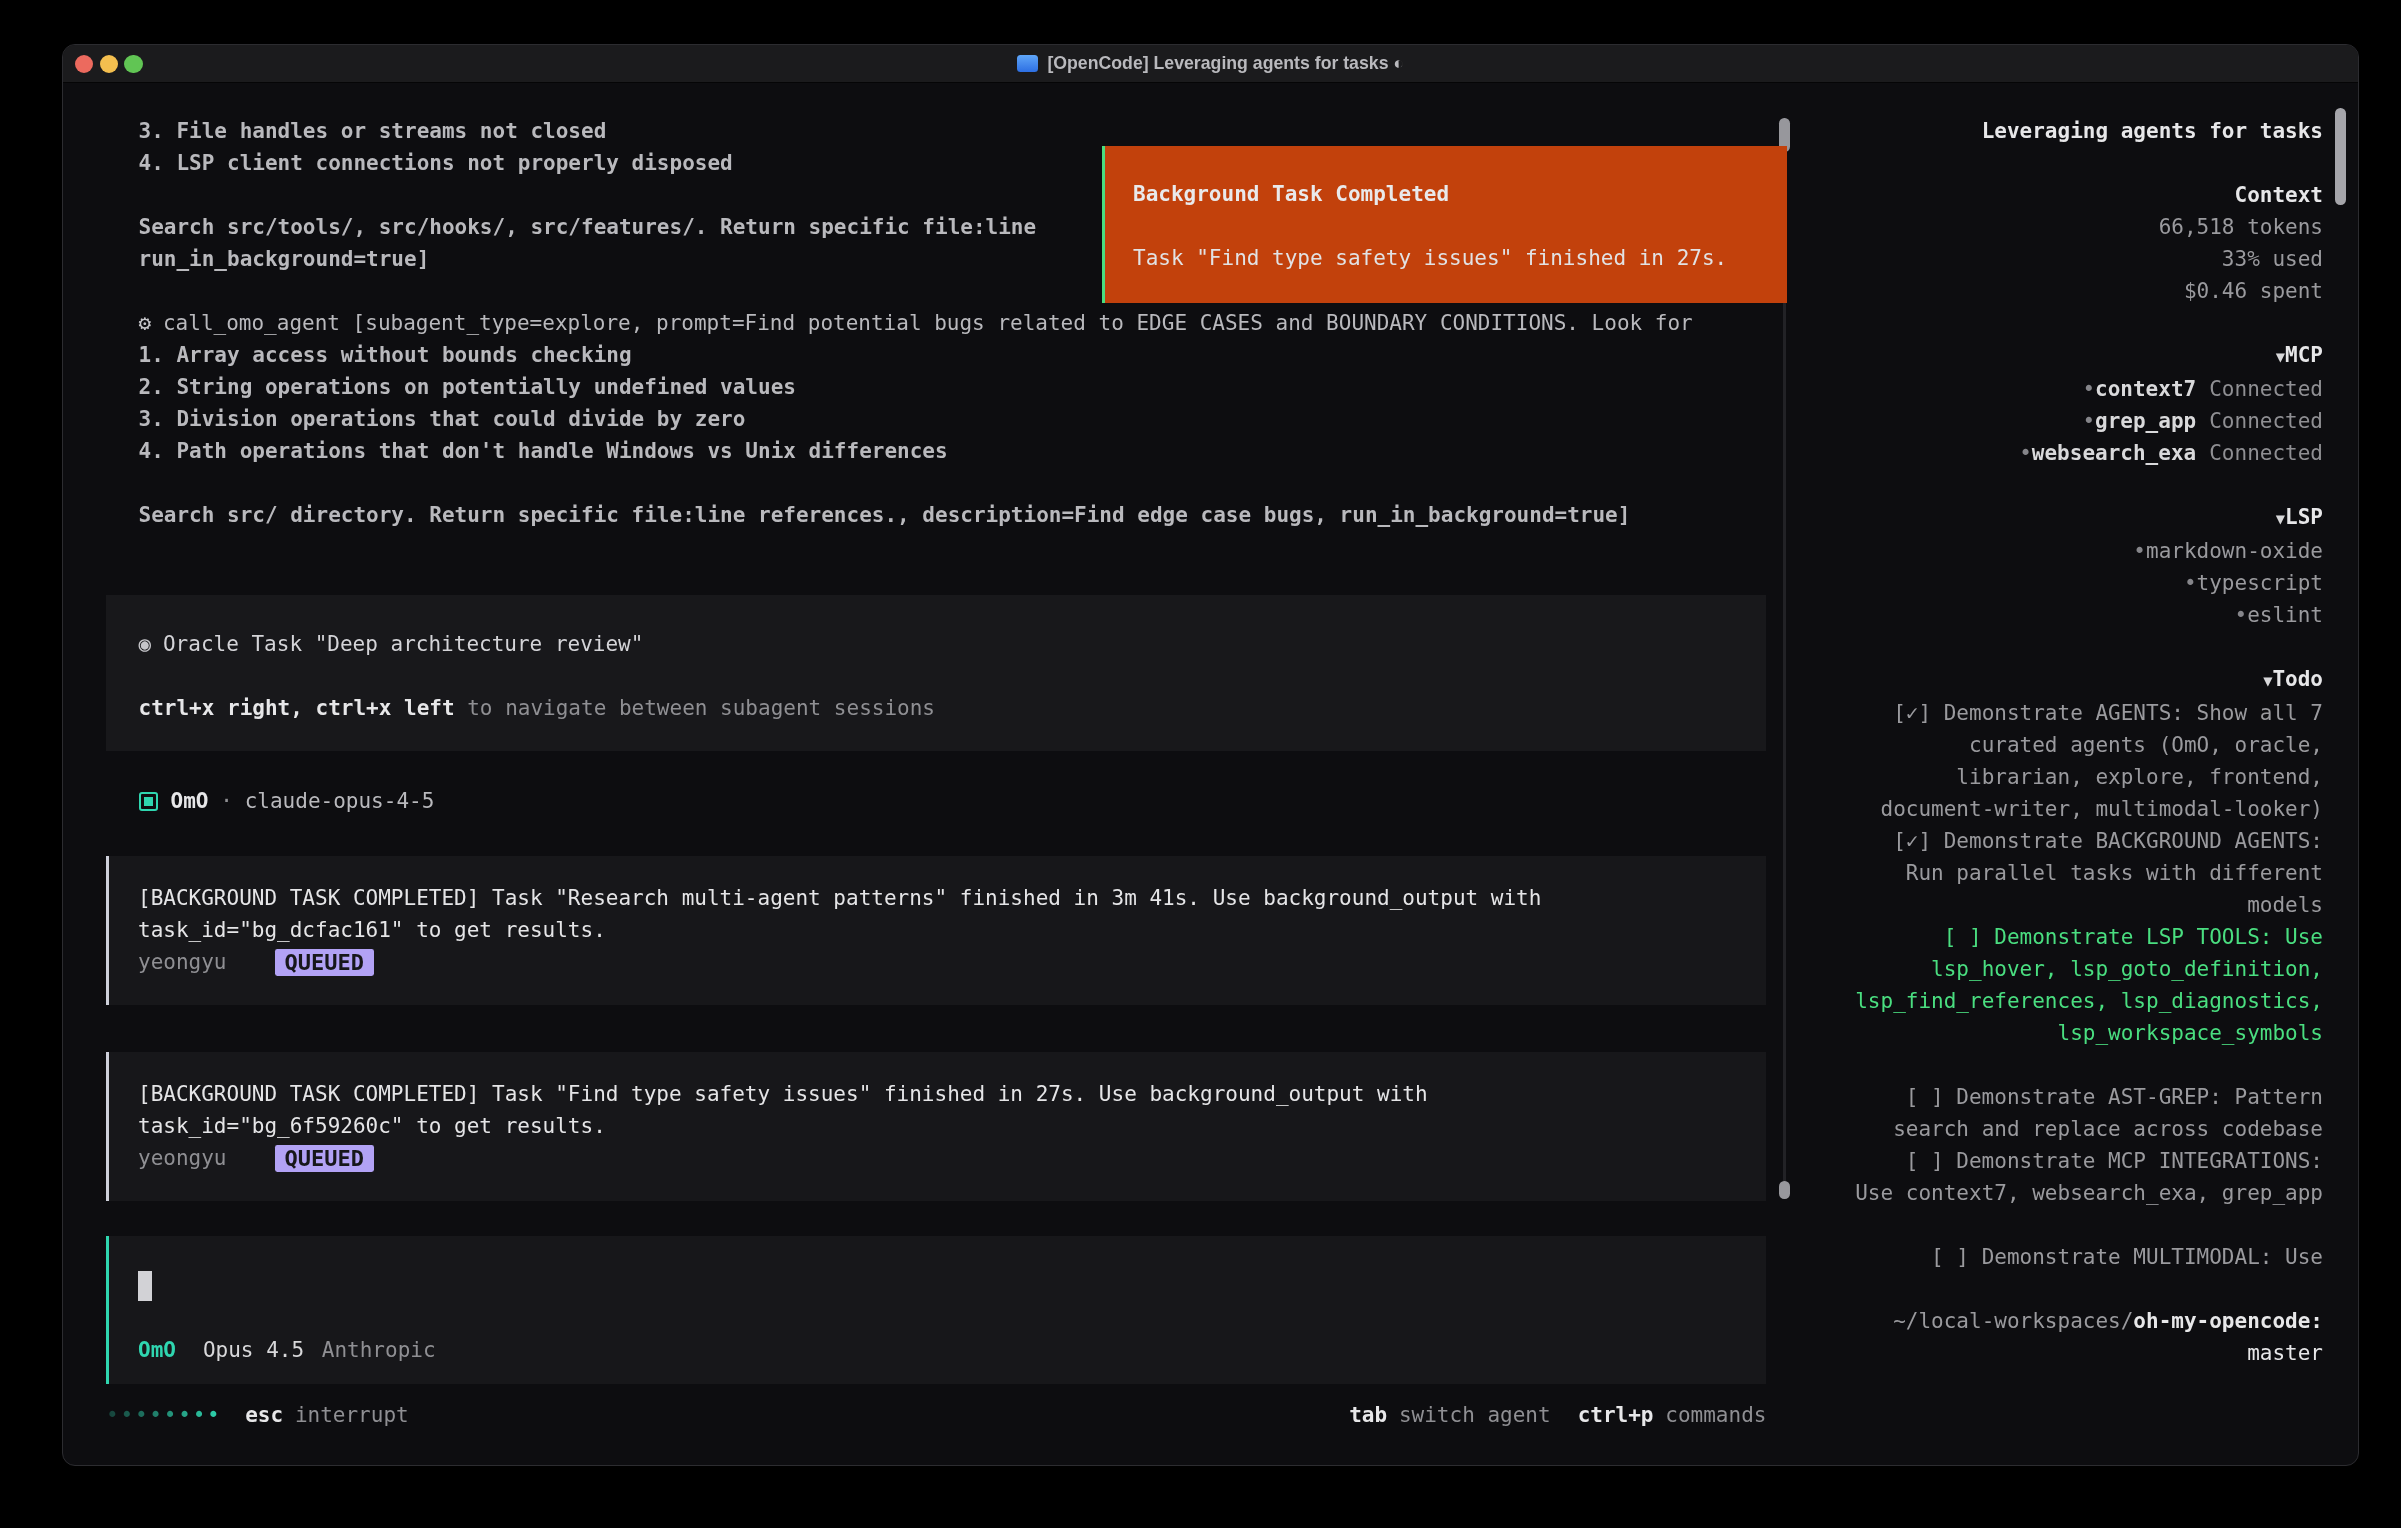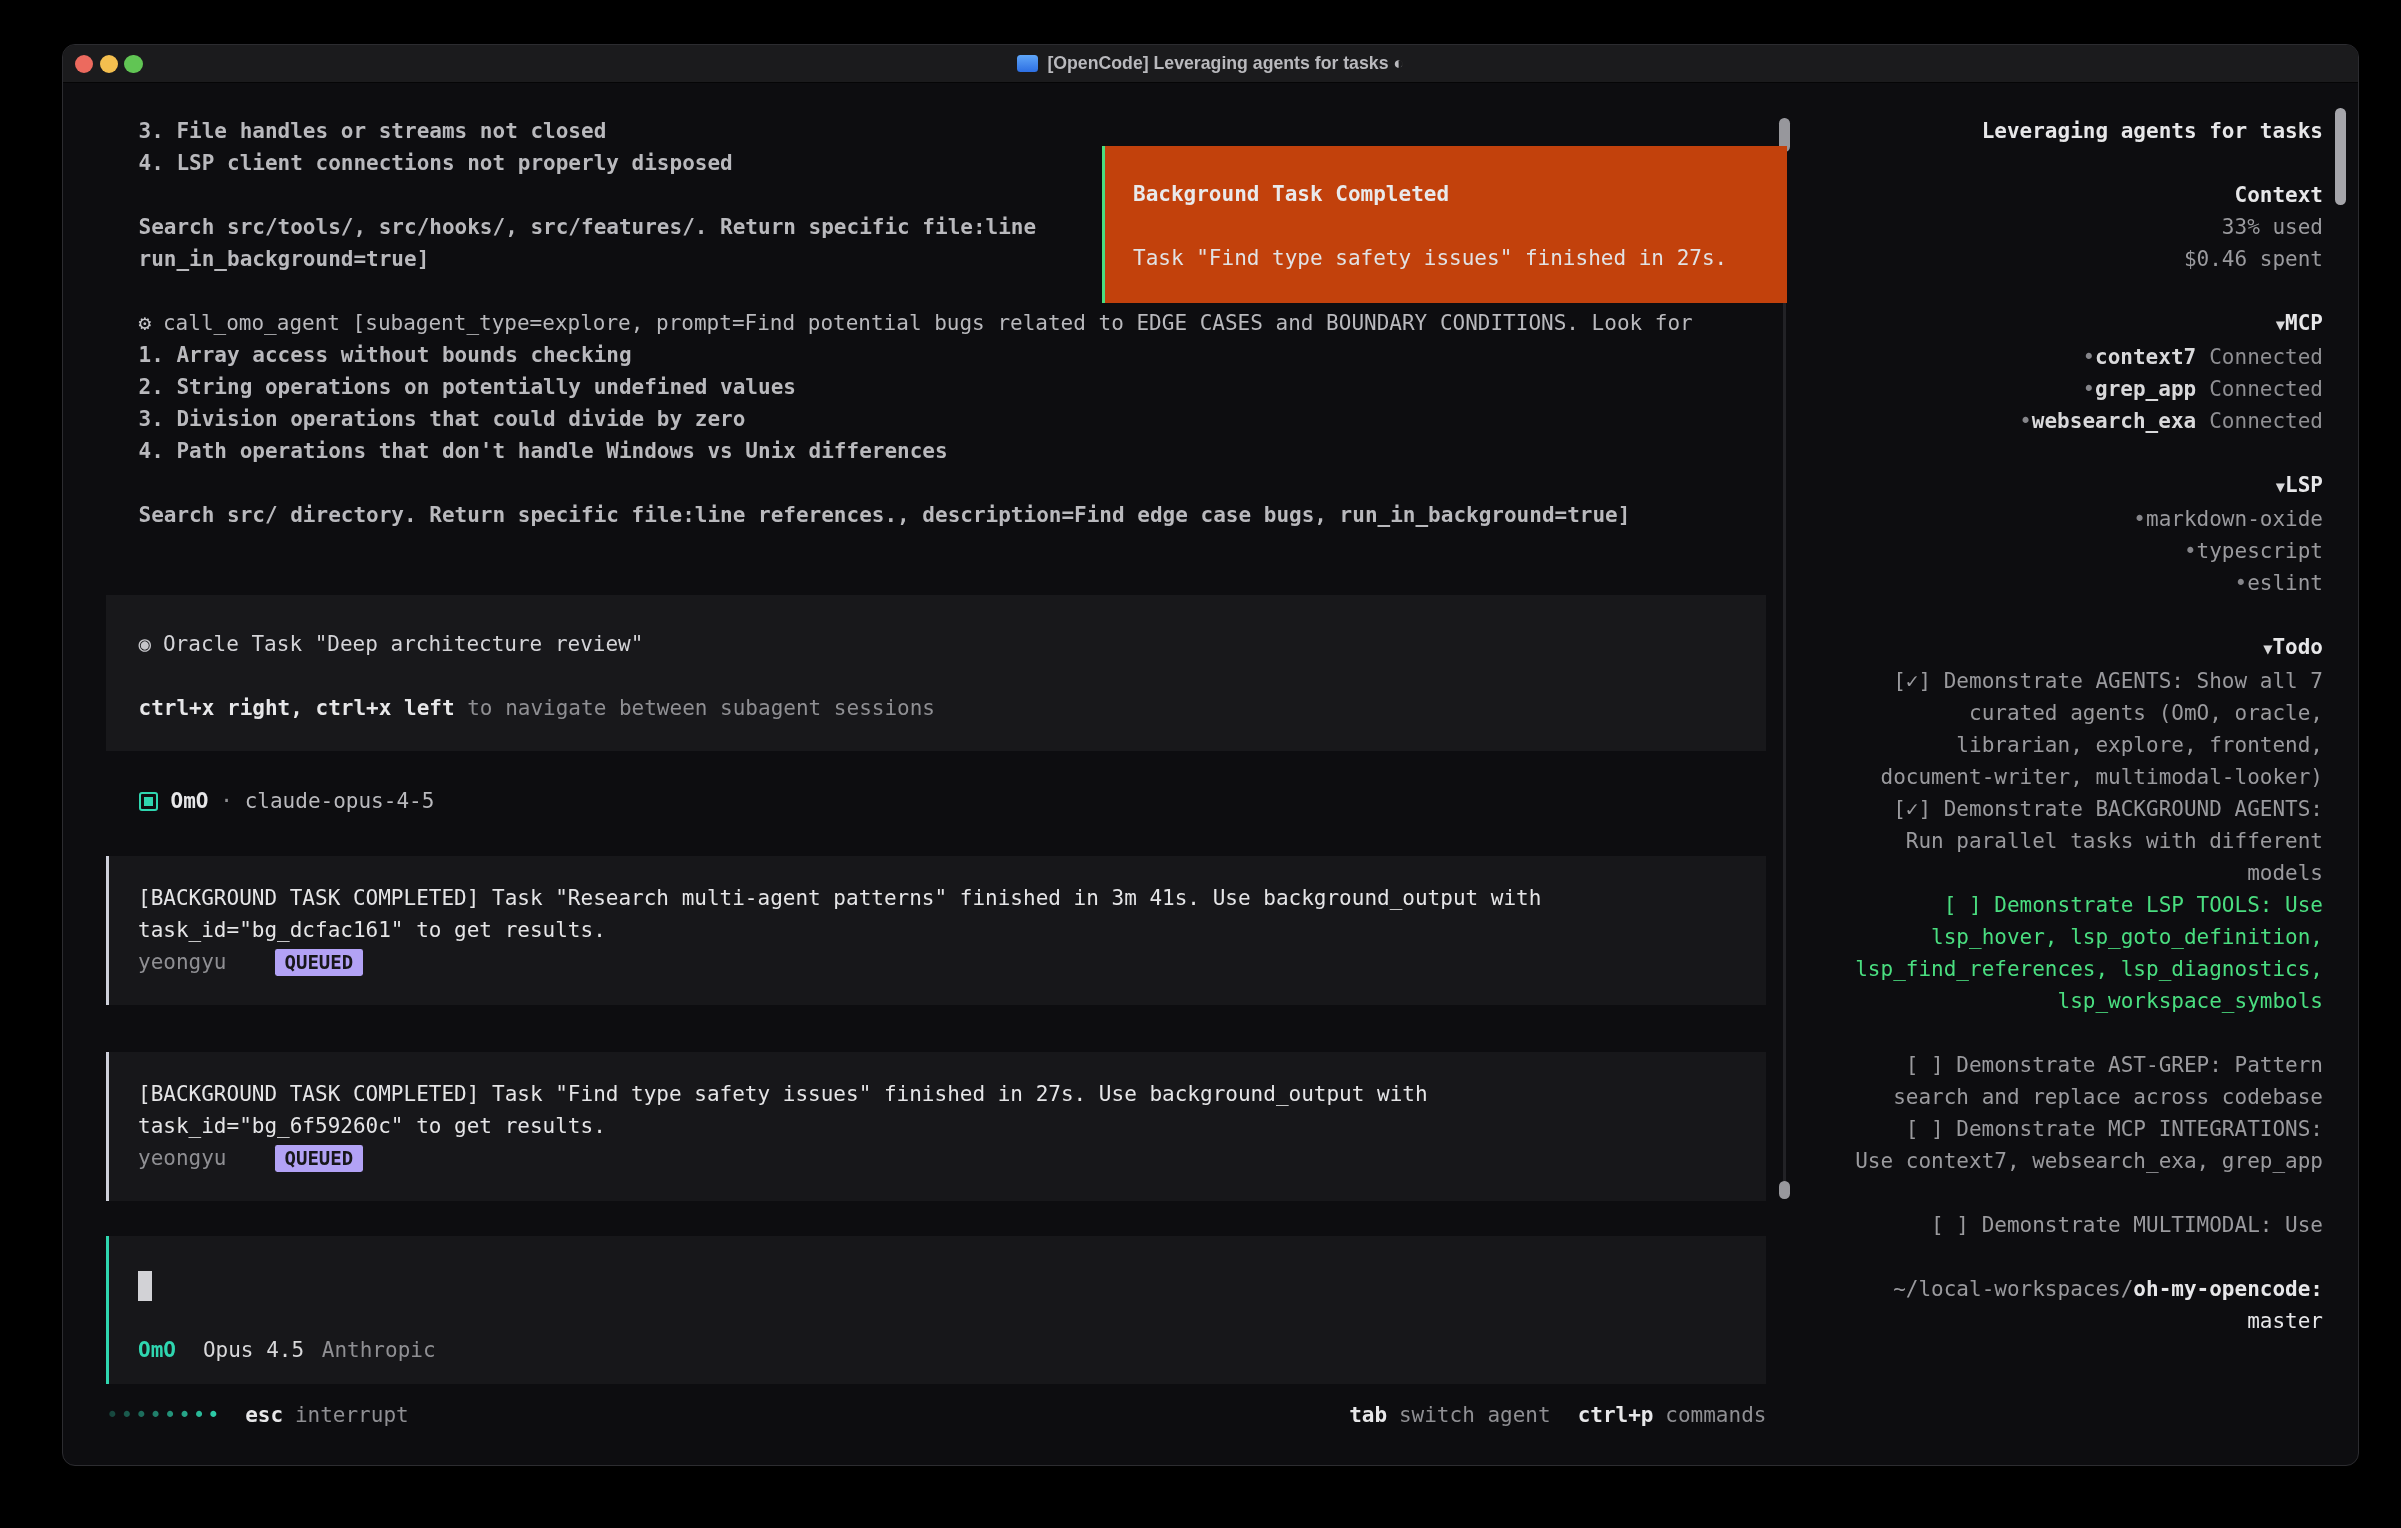--- a/index.html
+++ b/index.html
@@ -70,21 +70,21 @@
   .agent-name { color:#e7e7e9; font-weight:700; }
   .agent-sep { color:#8f8f93; margin:0 11.8px; }
   .agent-model { color:#b9b9bd; }
 
   .msg { background:#17171a; border-left:3.5px solid #ced0da; padding:26px 32.5px 27px 29px; color:#e5e5e7; }
   .msg-1 { margin-top:39px; }
   .msg-2 { margin-top:47px; }
   .msg-meta { display:flex; align-items:center;gap:34px; }
   .badge {
     display:inline-block; margin-left:14px; padding:0 10px; border-radius:2.4px;
-    background:#b2a2f5; color:#17171a; font-weight:700; font-size:19px; line-height:27px;
+    background:#b2a2f5; color:#17171a; font-weight:700; font-size:22px; line-height:27px;
   }
 
   .input-box { margin-top:35px; background:#17171a; border-left:3.5px solid #2fd6b0; padding:34px 32.5px 17.7px 29px; }
   .cursor-line { height:32px; display:flex; align-items:center; }
   .cursor { width:14px; height:29.5px; background:#d2d2d6; }
   .blank { height:32px; }
   .input-meta { height:32px; }
   .input-agent { color:#2fd6b0; font-weight:700; margin-right:27px; }
   .input-model { color:#d8d8da; margin-right:17.7px; }
   .input-provider { color:#8f8f93; }
@@ -234,20 +234,21 @@
       <div class="main-scroll-track"></div>
       <div class="main-thumb-top"></div>
       <div class="main-thumb-bottom"></div>
     </div>
 
     <div class="sidebar">
 
       <div class="sb-title">Leveraging agents for tasks</div>
 
       <div class="gap sb-title">Context</div>
+      <div>66,518 tokens</div>
       <div>33% used</div>
       <div>$0.46 spent</div>
 
       <div class="gap heading-row">
         <span class="arrow">▼</span><span class="heading">MCP</span>
       </div>
       <div class="li-row">
         <span class="bullet">•</span><span class="name">context7</span><span class="status">Connected</span>
       </div>
       <div class="li-row">

